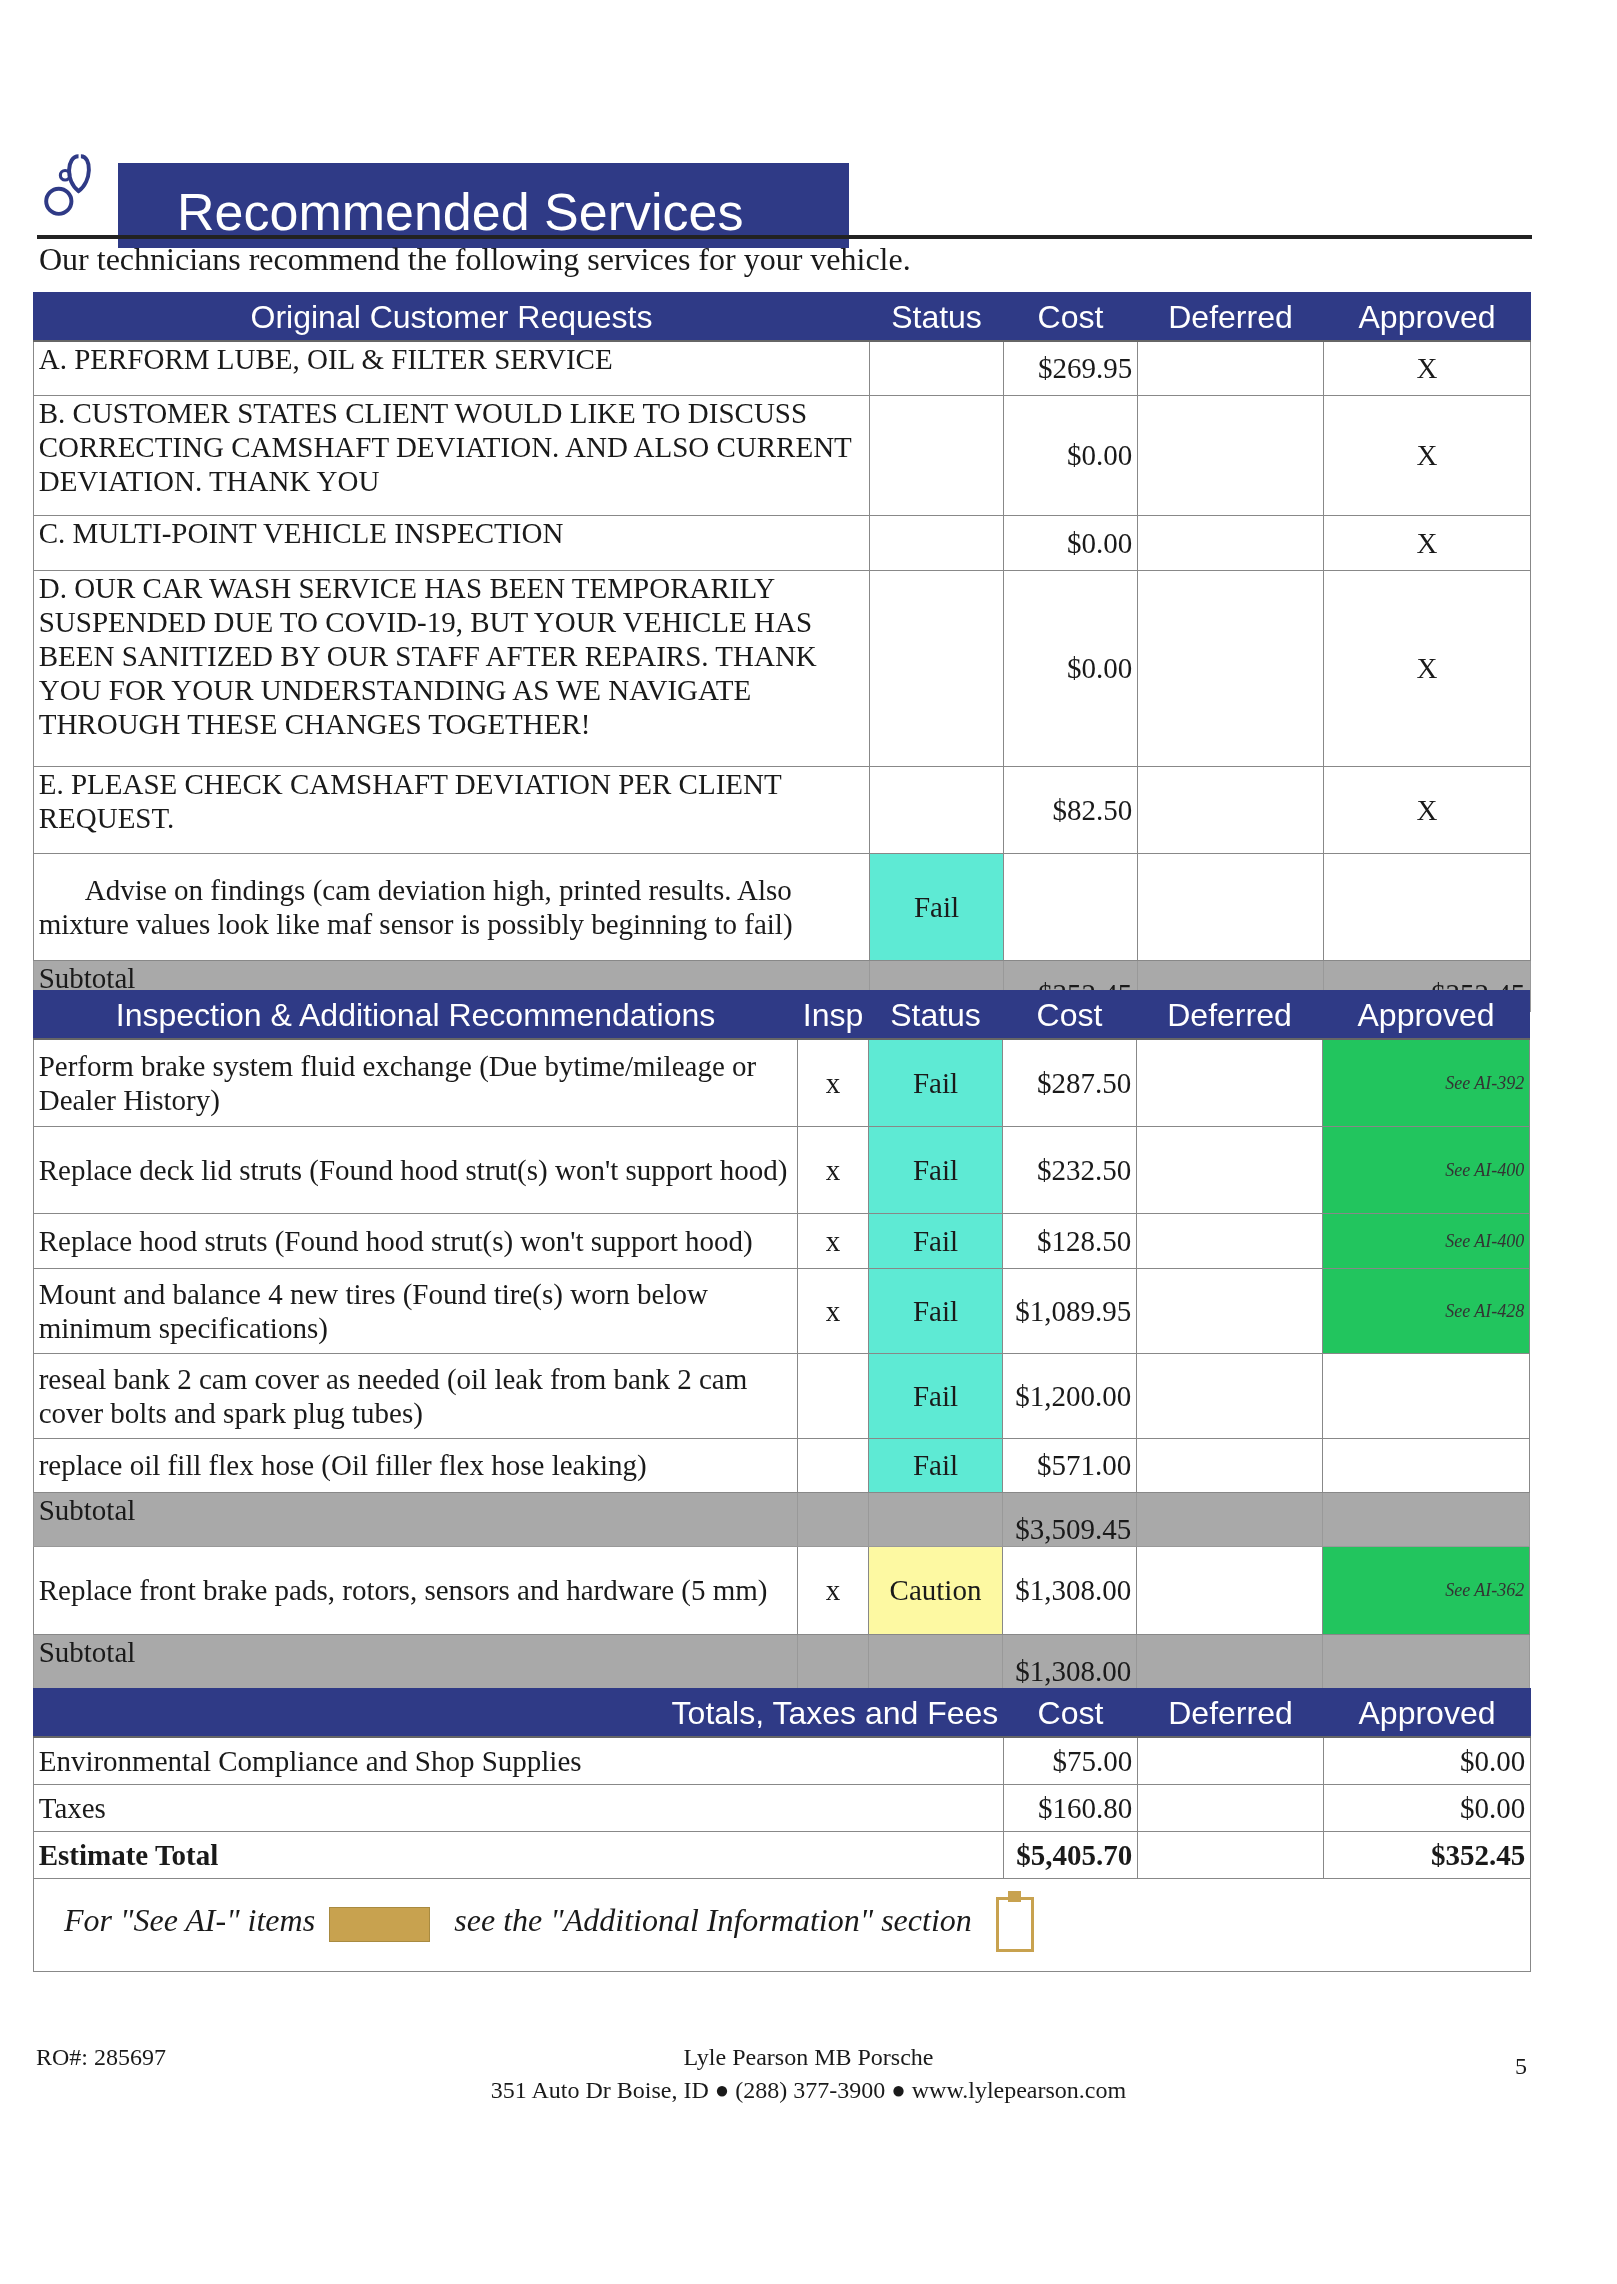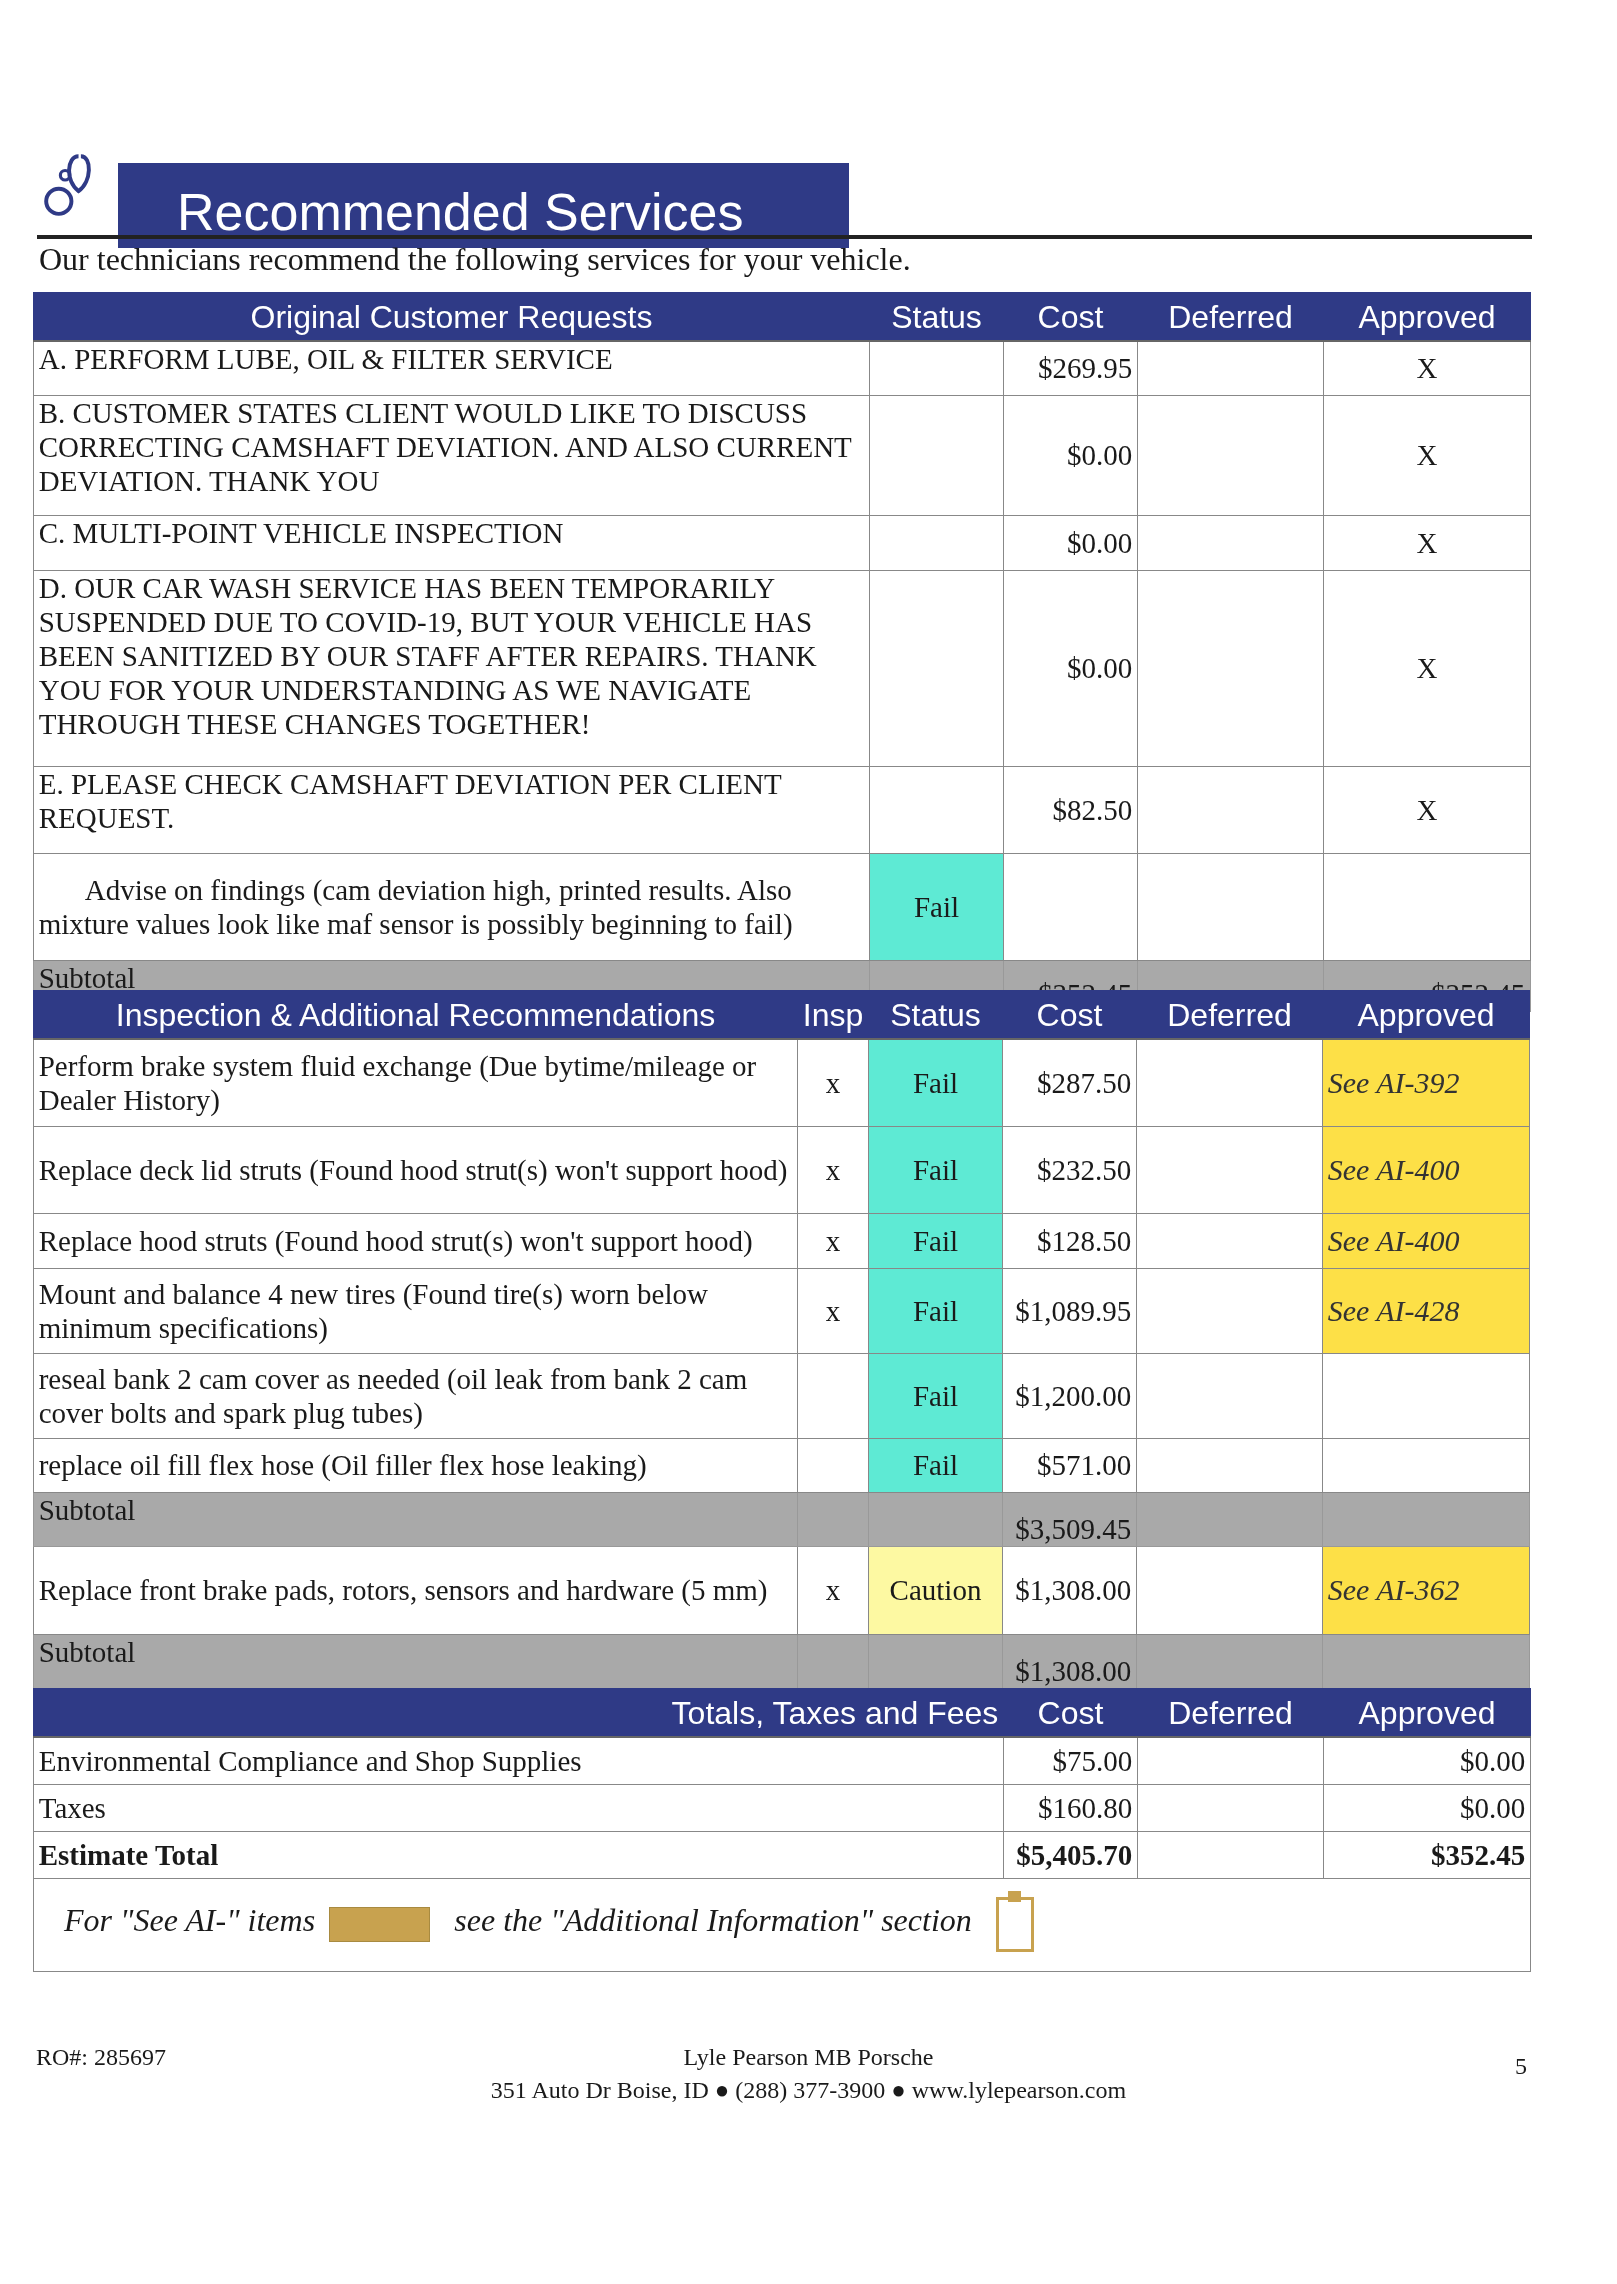--- a/index.html
+++ b/index.html
@@ -9,21 +9,21 @@
   .banner{left:118px;top:139px;width:731px;height:85px;background:#2f3a86;color:#fff;font-family:"Liberation Sans",sans-serif;font-size:52px;display:flex;align-items:flex-end;padding-left:59px;box-sizing:border-box;padding-bottom:6.3px;margin-top:24px;}
   .rule{left:37px;top:235px;width:1495px;height:4px;background:#222;}
   .intro{left:39px;top:241px;font-size:32px;}
   table{border-collapse:collapse;position:absolute;left:33px;width:1497px;table-layout:fixed;}
   td,th{border:1.6px solid #888;font-size:29px;padding:0 4.7px;line-height:34px;vertical-align:middle;}
   th{background:#2f3a86;color:#fff;font-family:"Liberation Sans",sans-serif;font-weight:normal;font-size:32px;height:47px;border-color:#2f3a86;border-bottom:2.4px solid #666;}
   .r{text-align:right;}
   .c{text-align:center;}
   .fail{background:#5eead4;text-align:center;}
   .caution{background:#fdf9a2;text-align:center;}
-  .seeai{background:#fde047;text-align:left;font-style:italic;font-size:30px;color:#333;}
+  .seeai{background:#22c55e;text-align:right;font-style:italic;font-size:18px;color:#333;}
   .sub td{background:#a9a9a9;border-color:#999;}
   .bold{font-weight:bold;}
   .legend{font-style:italic;font-size:32px;}
   .swatch{display:inline-block;width:99px;height:33px;background:#c8a24f;vertical-align:middle;margin:0 24px 0 14.2px;border:0.8px solid #a88a40;}
   .clip{display:inline-block;width:38px;height:55px;border:3.2px solid #c8a24f;vertical-align:middle;margin-left:24px;position:relative;box-sizing:border-box;}
   .clip:before{content:"";position:absolute;left:9.5px;top:-9.5px;width:12.6px;height:11px;background:#c8a24f;}
   .footer{font-size:24px;}
 </style>
 </head>
 <body>

